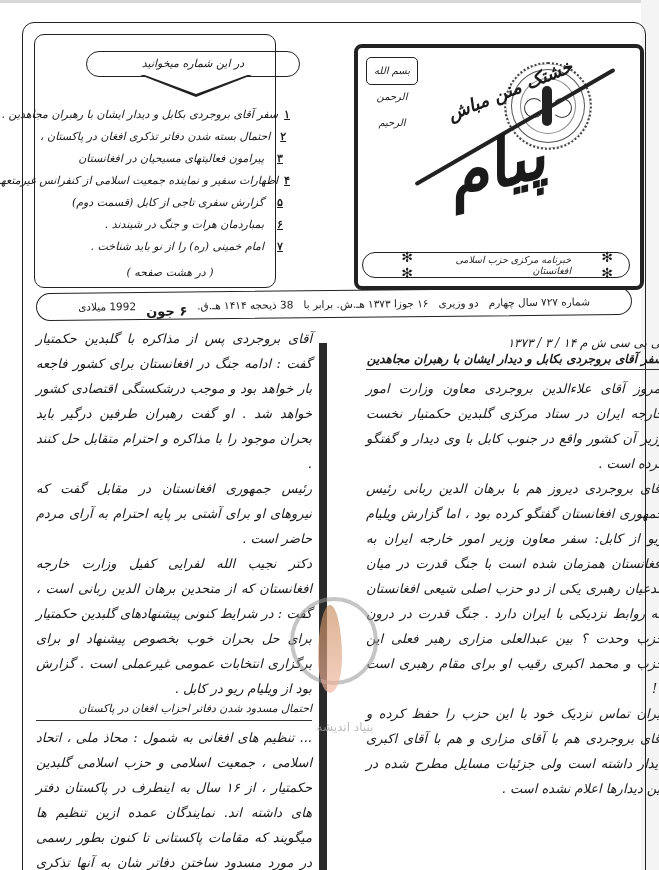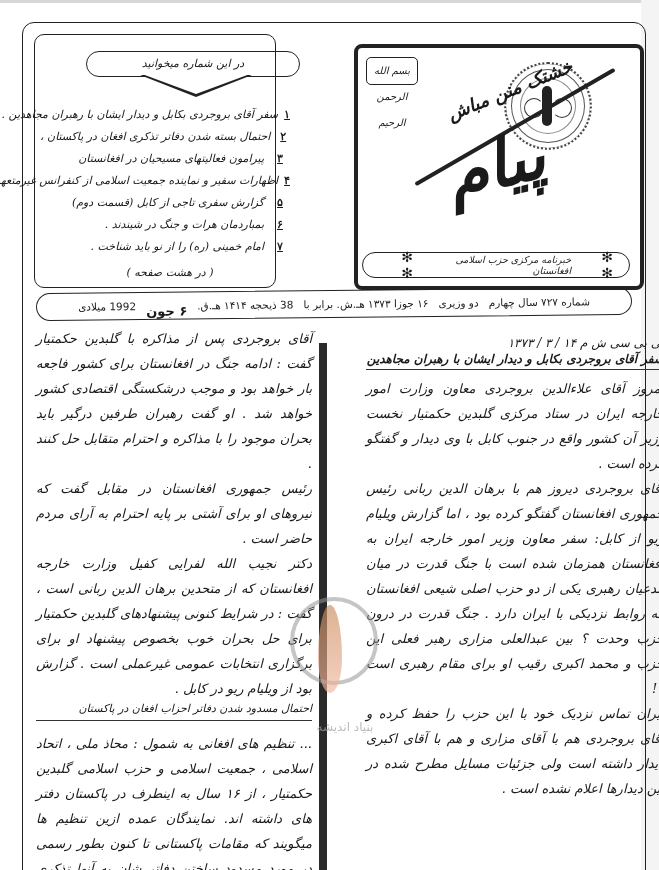--- a/index.html
+++ b/index.html
@@ -135,21 +135,21 @@
     
     .article-left {
       position:absolute; left:36px; top:326px; width:276px; direction:rtl;
     }
     .article-left .sub-head {
       font-size:11px; line-height:16px; font-style:italic; font-family:"DejaVu Serif", serif;
       margin-top:4px;
     }
     .article-left .sub-title {
       font-size:11px; line-height:16px; font-style:italic; font-family:"DejaVu Serif", serif;
-      border-bottom:1px solid #333; padding-bottom:3px; margin-bottom:10px;
+      border-bottom:1px solid #333; padding-bottom:3px; margin-bottom:4px;
     }
     .right-edge {
       position:absolute; left:641px; top:0; width:18px; height:870px; background:#f4f4f4;
     }
     
     .watermark-circle {
       position:absolute; left:290px; top:597px; width:80px; height:80px;
       border:4px solid rgba(150,150,150,0.55); border-radius:50%;
     }
     .watermark-flame {

